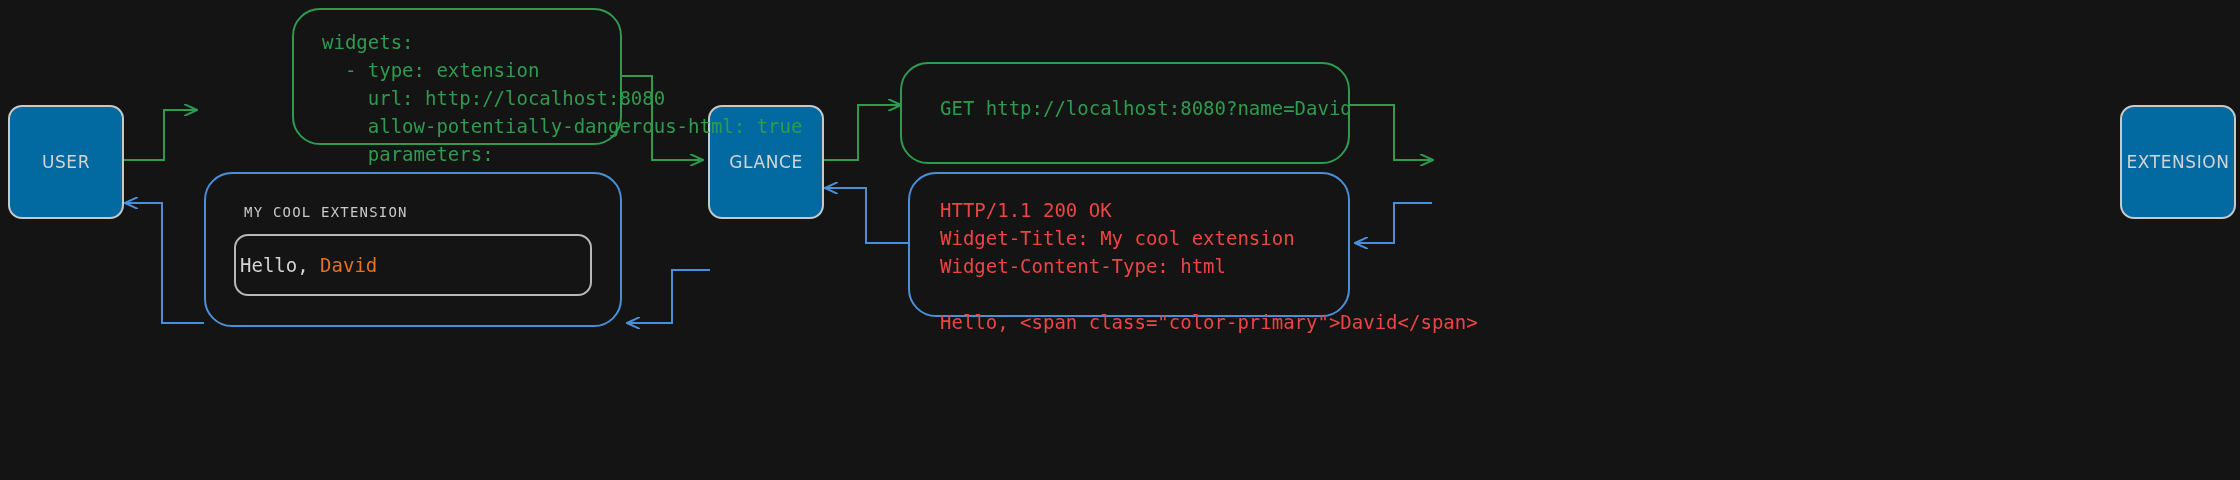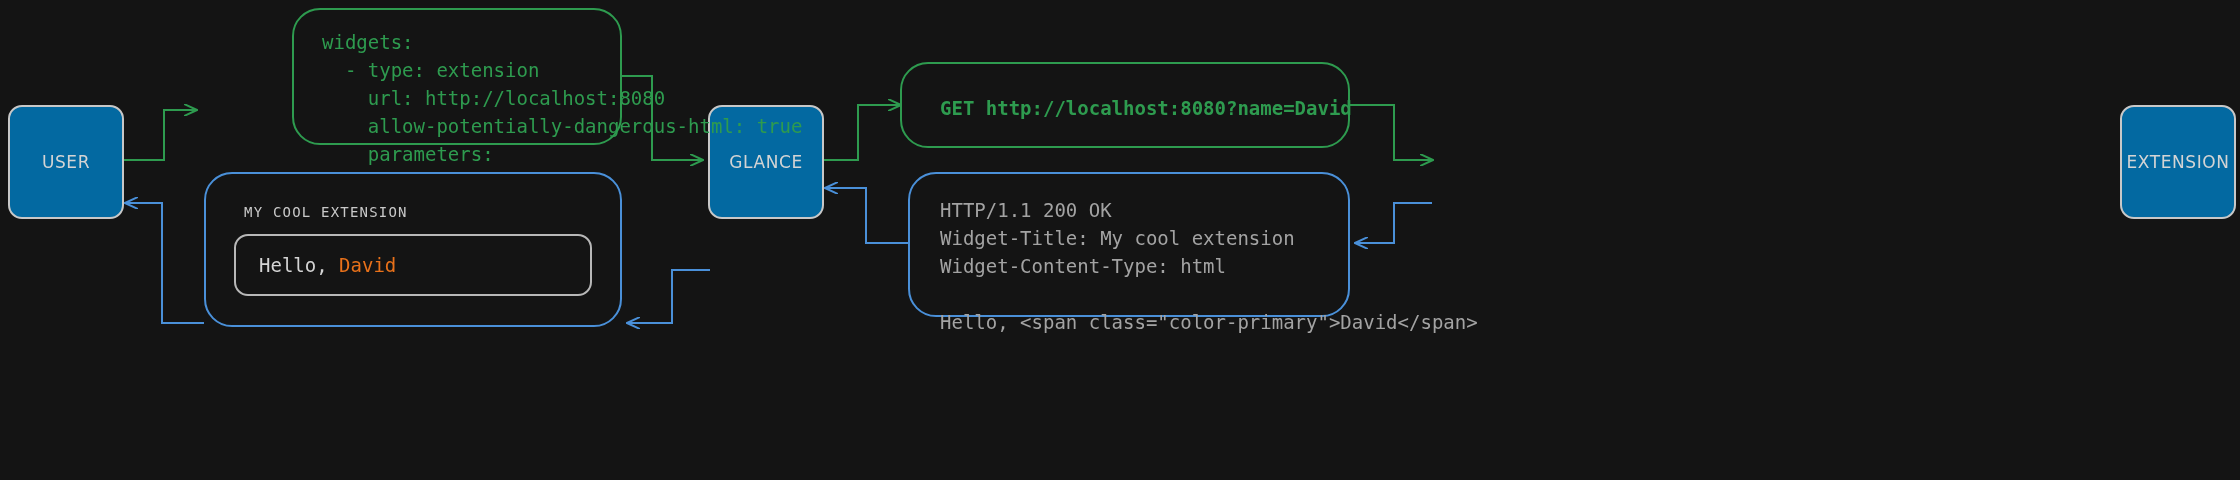--- a/index.html
+++ b/index.html
@@ -44,21 +44,21 @@
   }
   .panel-green { border: 2px solid #2e9b4f; }
   .panel-blue  { border: 2px solid #4a90d9; }
   .code {
     font-family: "DejaVu Sans Mono", monospace;
     font-size: 19px;
     line-height: 28px;
     white-space: pre;
   }
   .code-green { color: #2e9b4f; }
-  .code-blue  { color: #a3a3a3; }
+  .code-blue  { color: #ef4444; }
   .widget-title {
     color: #c9c9c9;
     font-family: "DejaVu Sans Mono", monospace;
     font-size: 14px;
     letter-spacing: 1.2px;
   }
   .widget-inner {
     border: 2px solid #b8b8b8;
     border-radius: 14px;
     box-sizing: border-box;
@@ -119,32 +119,32 @@
 
   <div class="panel panel-green" style="left:292px; top:8px; width:330px; height:137px;">
     <div class="code code-green" style="padding:18px 0 0 28px;">widgets:
   - type: extension
     url: http://localhost:8080
     allow-potentially-dangerous-html: true
     parameters:
       name: David</div>
   </div>
 
-  <div class="panel panel-green" style="left:900px; top:62px; width:450px; height:86px;font-weight:bold;">
+  <div class="panel panel-green" style="left:900px; top:62px; width:450px; height:102px;">
     <div class="code code-green" style="padding:30px 0 0 38px;">GET http://localhost:8080?name=David</div>
   </div>
 
   <div class="panel panel-blue" style="left:908px; top:172px; width:442px; height:145px;">
     <div class="code code-blue" style="padding:22px 0 0 30px;">HTTP/1.1 200 OK
 Widget-Title: My cool extension
 Widget-Content-Type: html
 
 Hello, &lt;span class="color-primary"&gt;David&lt;/span&gt;</div>
   </div>
 
   <div class="panel panel-blue" style="left:204px; top:172px; width:418px; height:155px;">
     <div class="widget-title" style="margin:30px 0 0 38px;">MY COOL EXTENSION</div>
-    <div class="widget-inner" style="margin:14px 28px 0 28px; height:62px; padding-left:23px;">
+    <div class="widget-inner" style="margin:14px 28px 0 28px; height:62px; padding-left:4px;">
       <span class="widget-text"><span>Hello, </span><span class="accent">David</span></span>
     </div>
   </div>
 
 </div>
 
 </body></html>

